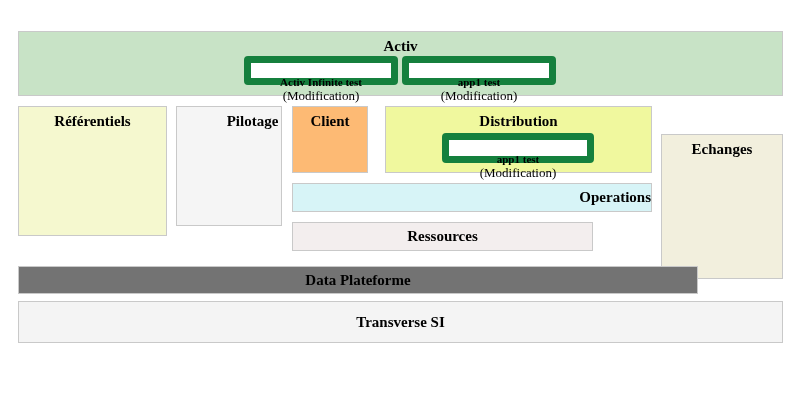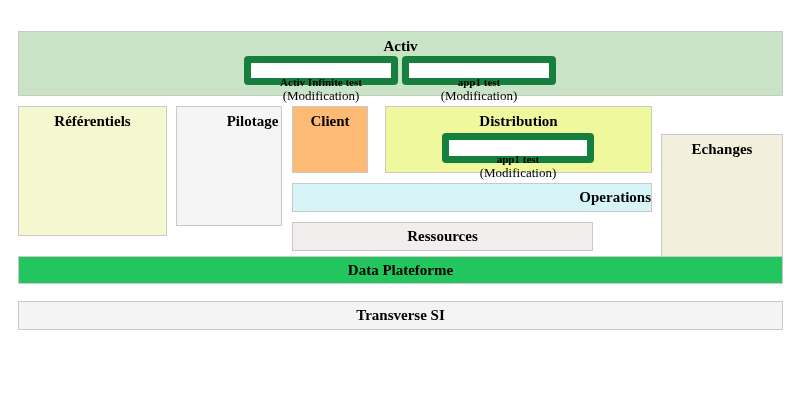--- a/index.html
+++ b/index.html
@@ -57,22 +57,22 @@
   }
   
   #zone-canaux        { left: 18px;  top: 31px;  width: 765px; height: 65px;  background: #c8e3c6; }
   #zone-referentiels  { left: 18px;  top: 106px; width: 149px; height: 130px; background: #f5f8cf; }
   #zone-pilotage      { left: 176px; top: 106px; width: 106px; height: 120px; background: #f5f5f5; padding-left: 47px; }
   #zone-client        { left: 292px; top: 106px; width: 76px;  height: 67px;  background: #fdba74; }
   #zone-distribution  { left: 385px; top: 106px; width: 267px; height: 67px;  background: #f0f89e; }
   #zone-echanges      { left: 661px; top: 106px; width: 122px; height: 145px; background: #f2efdd; margin-top: 28px; }
   #zone-operations    { left: 292px; top: 183px; width: 360px; height: 29px;  background: #d7f4f7; justify-content: flex-end; }
   #zone-ressources    { left: 292px; top: 222px; width: 301px; height: 29px;  background: #f3eeee; }
-  #zone-data-plateforme { left: 18px; top: 256px; width: 765px; height: 28px; background: #22c55e; }
-  #zone-transverse-si { left: 18px;  top: 301px; width: 765px; height: 29px;  background: #f4f4f4; }
+  #zone-data-plateforme { left: 18px; top: 266px; width: 680px; height: 28px; background: #737373; }
+  #zone-transverse-si { left: 18px;  top: 301px; width: 765px; height: 42px;  background: #f4f4f4; }
   
   #card-canaux-0       { left: 225px; top: 24px; width: 154px; height: 29px; }
   #card-canaux-1       { left: 383px; top: 24px; width: 154px; height: 29px; }
   #card-distribution-0 { left: 56px;  top: 26px; width: 152px; height: 30px; }
 </style>
 </head>
 <body>
 
 <div id="canvas">
 

